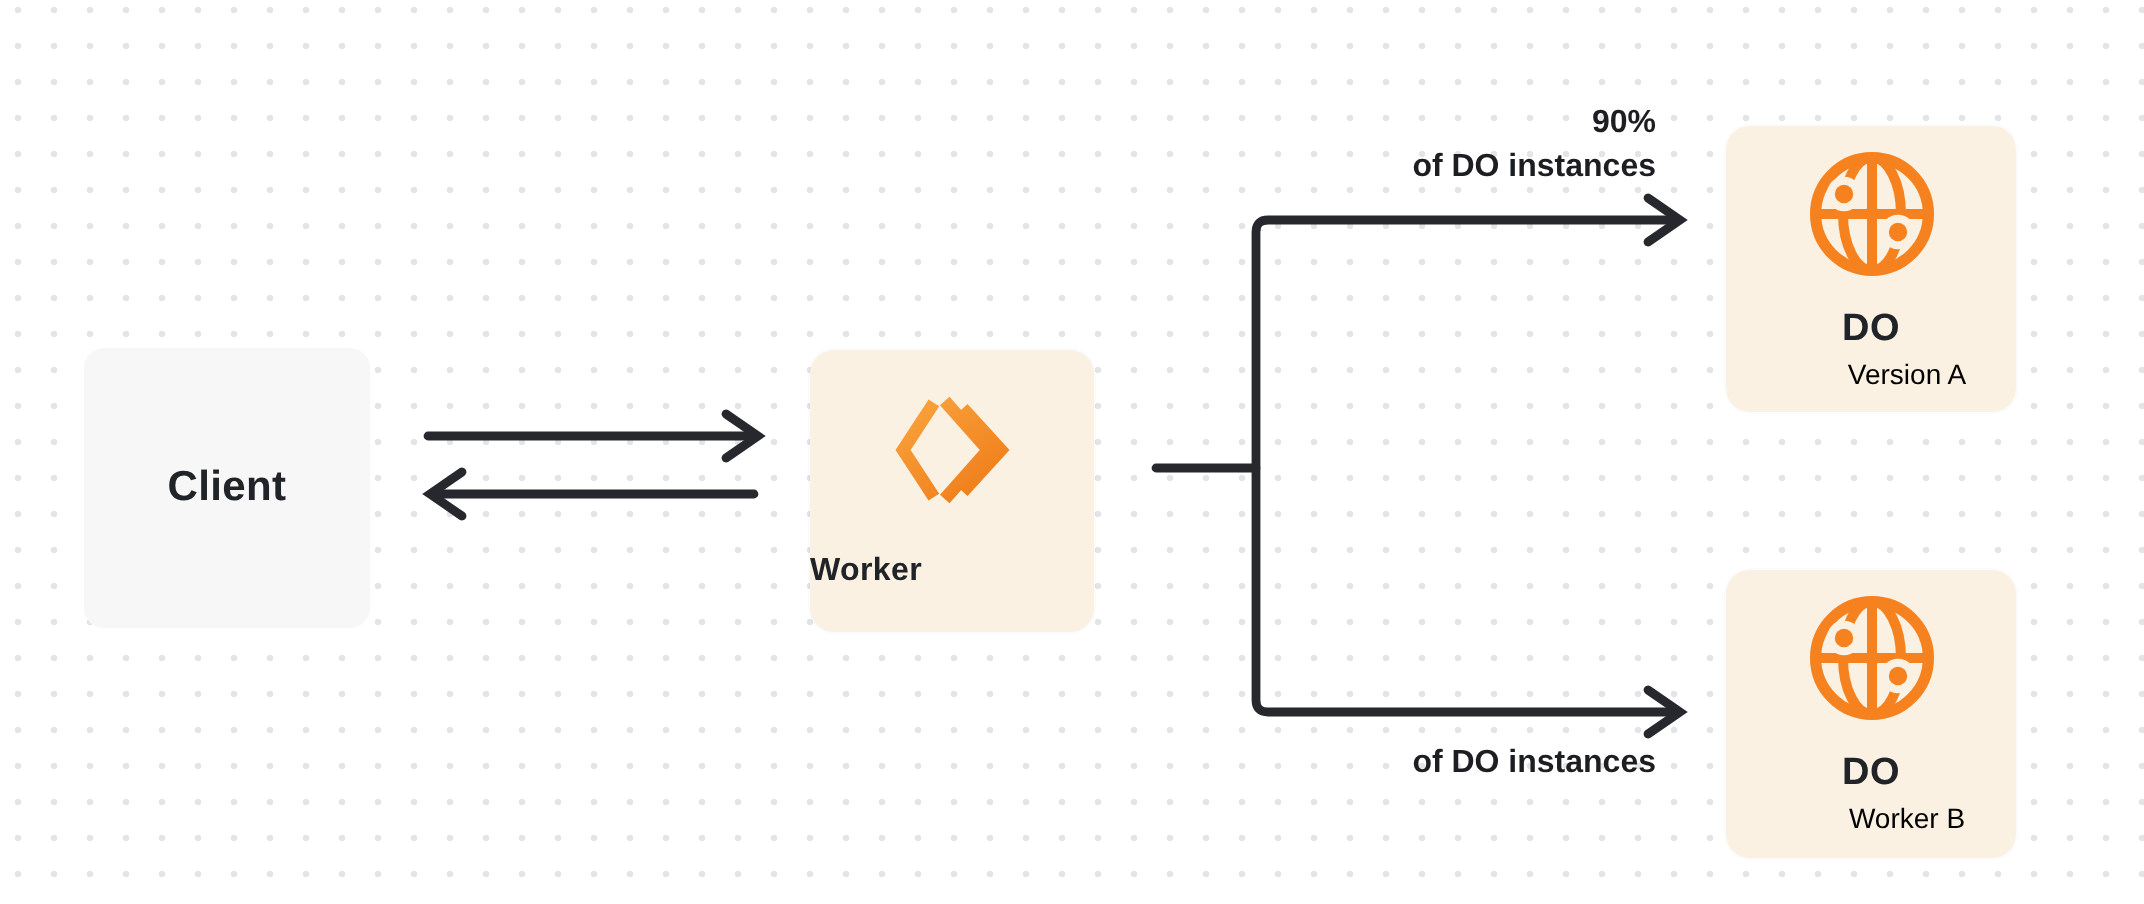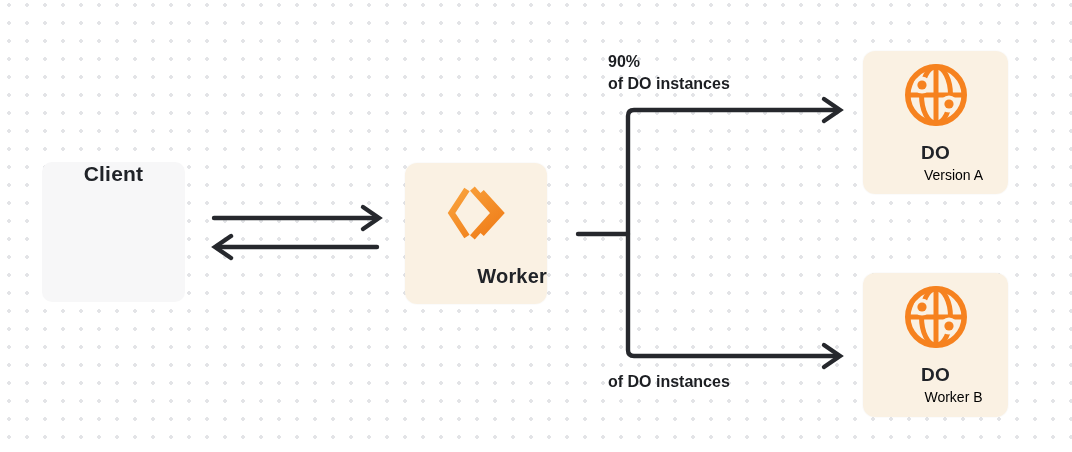--- a/index.html
+++ b/index.html
@@ -6,45 +6,45 @@
   .canvas{
     position:relative;width:1072px;height:452px;overflow:hidden;
     background-color:#ffffff;
     background-image:radial-gradient(circle,#e3e4e7 1.6px,transparent 1.7px);
     background-size:18px 18px;background-position:0 -4px;
     font-family:"Liberation Sans",sans-serif;color:#202328;
   }
   .connectors{position:absolute;left:0;top:0;width:1072px;height:452px;}
   .card{position:absolute;box-sizing:border-box;}
   .card-client{
-    left:42px;top:162px;width:143px;height:140px;border-radius:10px;
-    background:#f7f7f8;display:flex;align-items:flex-start;justify-content:center;
+    left:42px;top:174px;width:143px;height:140px;border-radius:10px;
+    background:#f7f7f8;display:flex;align-items:center;justify-content:center;
   }
   .card-client .lbl{font-size:21px;font-weight:bold;letter-spacing:.2px;}
-  .card-cream{background:#faf1e3;border-radius:12px;box-shadow:0 0 0 1px rgba(0,0,0,0.015);}
+  .card-cream{background:#faf1e3;border-radius:12px;box-shadow:0 0 0 1px rgba(0,0,0,0.015);margin-top:12px;}
   .card-worker{left:405px;top:163px;width:142px;height:141px;}
   .card-worker .icon{position:absolute;left:50%;top:21px;transform:translateX(-50%);}
   .card-worker .lbl{
-    position:absolute;left:0;top:102px;width:100%;text-align:right;
-    font-size:20px;font-weight:bold;letter-spacing:.2px;
+    position:absolute;left:0;top:102px;width:100%;text-align:left;
+    font-size:16px;font-weight:bold;letter-spacing:.2px;
   }
   .card-do{left:863px;width:145px;}
   .card-do-a{top:51px;height:143px;}
   .card-do-b{top:273px;height:144px;}
   .card-do .icon{position:absolute;left:50%;top:12px;transform:translateX(-50%);}
   .card-do .ttl{
     position:absolute;left:0;top:91px;width:100%;text-align:center;
     font-size:19px;font-weight:bold;letter-spacing:.3px;
   }
   .card-do .sub{
     position:absolute;left:18px;top:116px;width:100%;text-align:center;
     font-size:14px;font-weight:normal;color:#000000;
   }
   .pct-label{
-    position:absolute;width:220px;text-align:left;
+    position:absolute;width:220px;text-align:right;
     font-size:16px;font-weight:bold;line-height:22px;color:#1c1e22;
   }
   .pct-top{left:608px;top:51px;}
   .pct-bottom{left:608px;top:371px;}
 </style>
 </head>
 <body>
 
 <div class="canvas">
 

